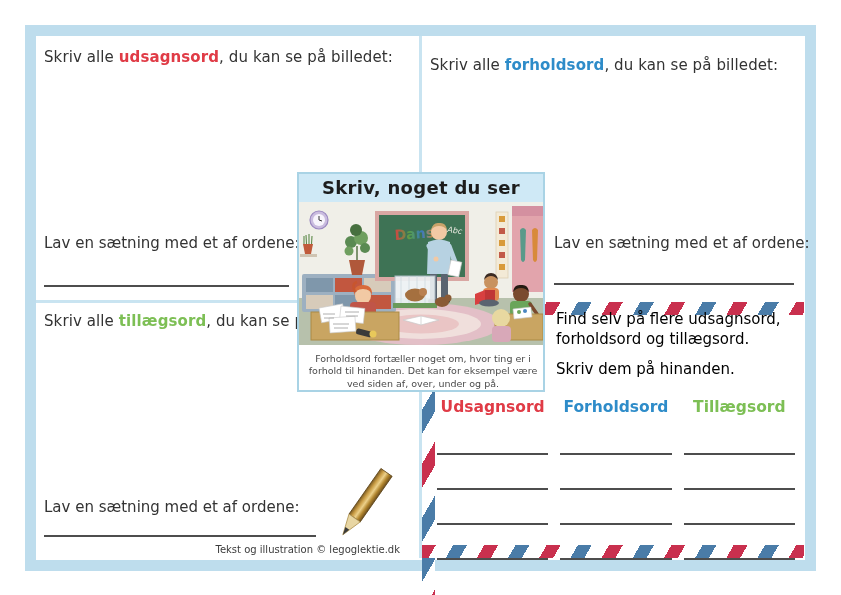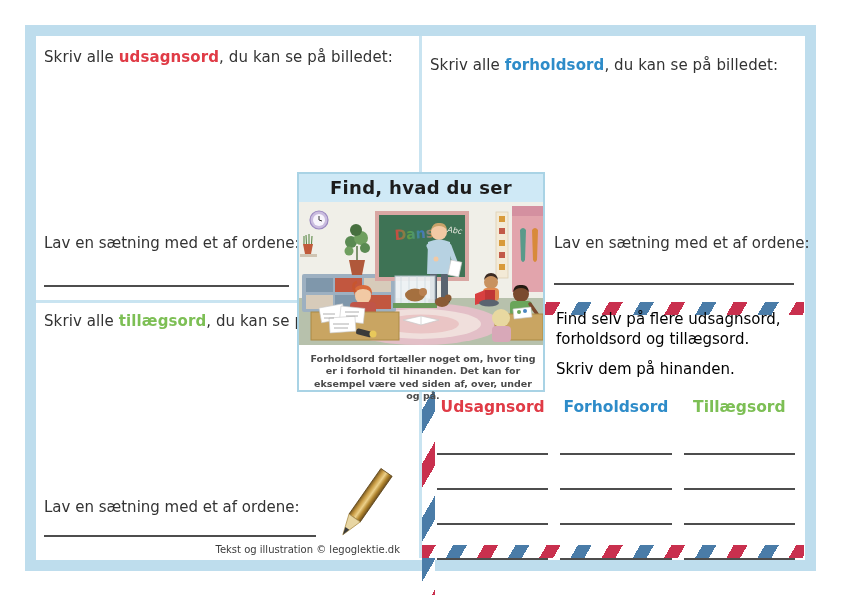--- a/index.html
+++ b/index.html
@@ -43,21 +43,21 @@
   .wcol:nth-child(2) .wcol-header { color:#2e8cc9; }
   .wcol:nth-child(3) .wcol-header { color:#7dbf55; }
   .wline { height:35px; border-bottom:2px solid #4d4d4d; }
   .wcol .wline:first-of-type { height:17px; }
 
   
   .card { position:absolute; left:297px; top:172px; width:248px; height:220px;
     background:#ffffff; border:2px solid #a9d3e5; z-index:5; }
   .card-title { height:28px; background:#cfe9f6; text-align:center; font-size:18px;
     font-weight:bold; color:#1c1c1c; line-height:28px; letter-spacing:.3px; }
-  .card-caption { padding:4px 4px 0 8px; font-size:9.5px; line-height:1.3; text-align:center; color:#4a4a4a;font-weight:bold; }
+  .card-caption { padding:4px 4px 0 8px; font-size:9.5px; line-height:1.3; text-align:center; color:#4a4a4a; }
 
   .footer { position:absolute; left:100px; top:544px; width:300px; text-align:right;
     font-size:10px; color:#3b3b3b; z-index:2; }
 
   .pencil { position:absolute; left:344px; top:464px; width:38px; height:84px;
     transform:rotate(35deg); transform-origin:50% 50%; z-index:3; }
 </style>
 </head>
 <body>
 
@@ -123,21 +123,21 @@
   <div class="wcol">
     <div class="wcol-header">Tillægsord</div>
     <div class="wline"></div>
     <div class="wline"></div>
     <div class="wline"></div>
     <div class="wline"></div>
   </div>
 </div>
 
 <div class="card">
-  <div class="card-title">Find, hvad du ser</div>
+  <div class="card-title">Skriv, noget du ser</div>
 
   <svg width="244" height="143" viewBox="0 0 244 143">
     <defs>
       <linearGradient id="rainbow" x1="0" y1="0" x2="1" y2="0">
         <stop offset="0" stop-color="#d84040"></stop>
           <stop offset="0.3" stop-color="#58a048"></stop>
         <stop offset="0.55" stop-color="#3878c0"></stop>
           <stop offset="0.8" stop-color="#e09030"></stop>
         <stop offset="1" stop-color="#8f4aa0"></stop>
       </linearGradient>

